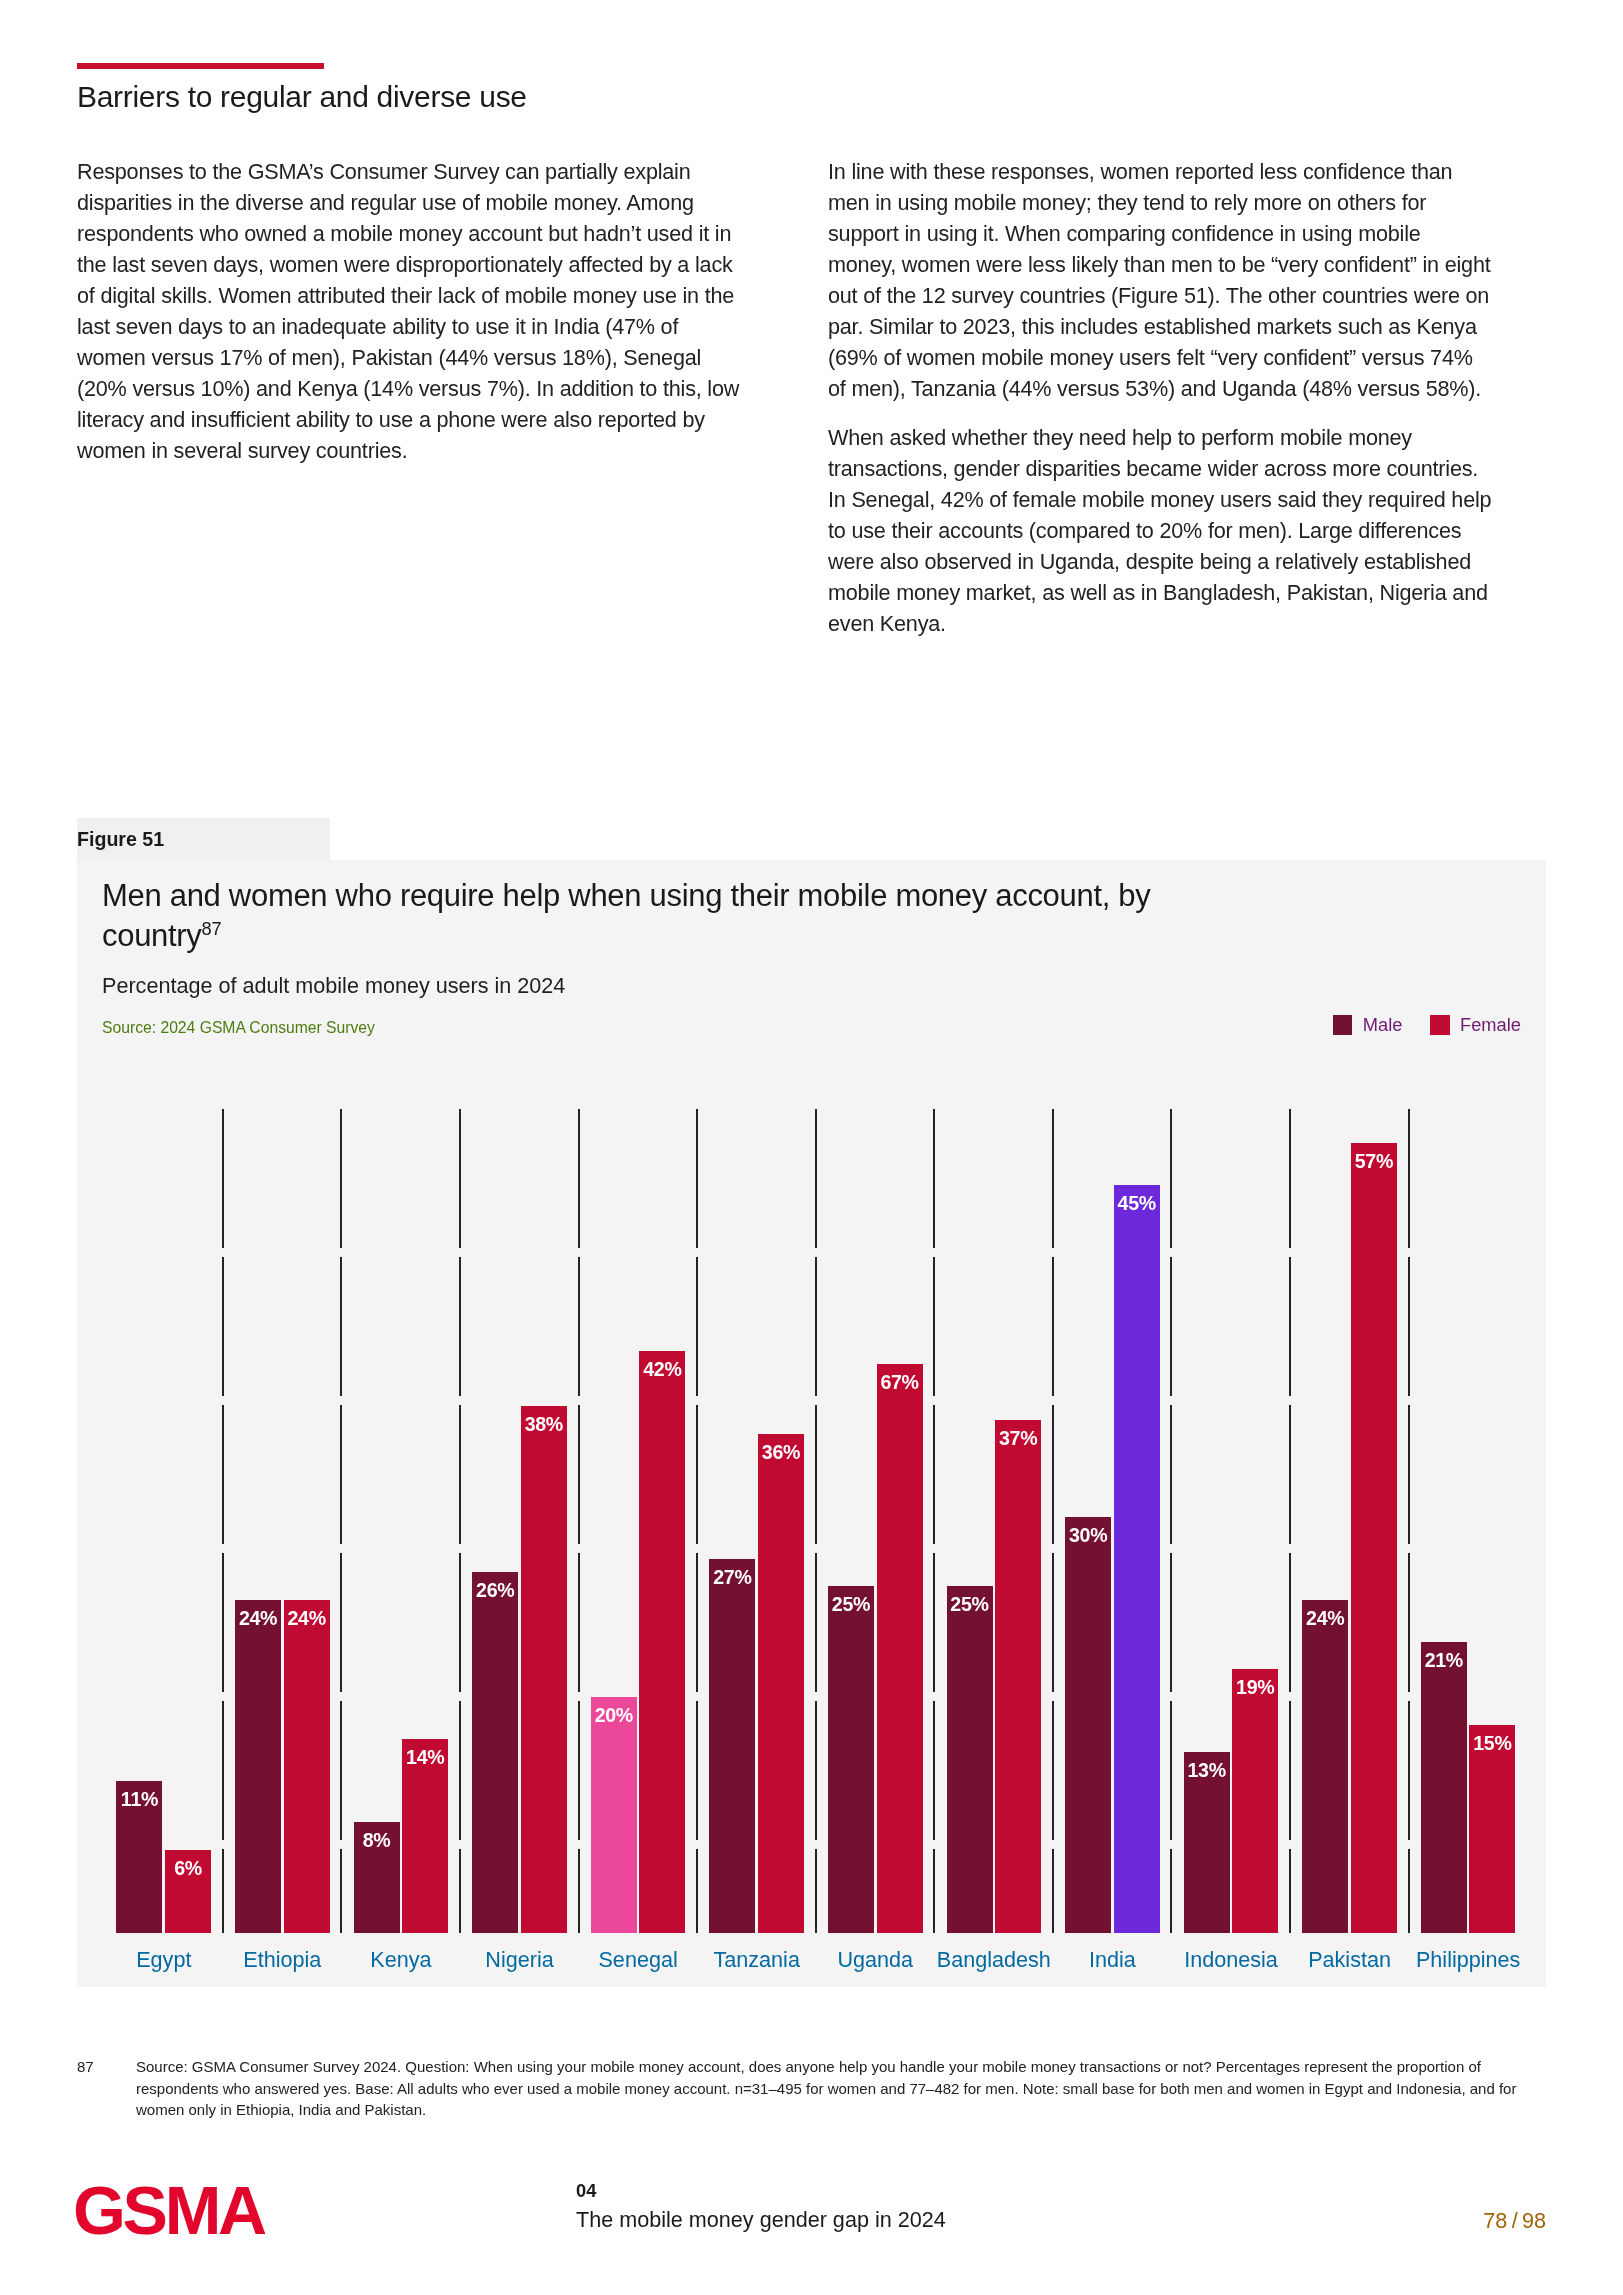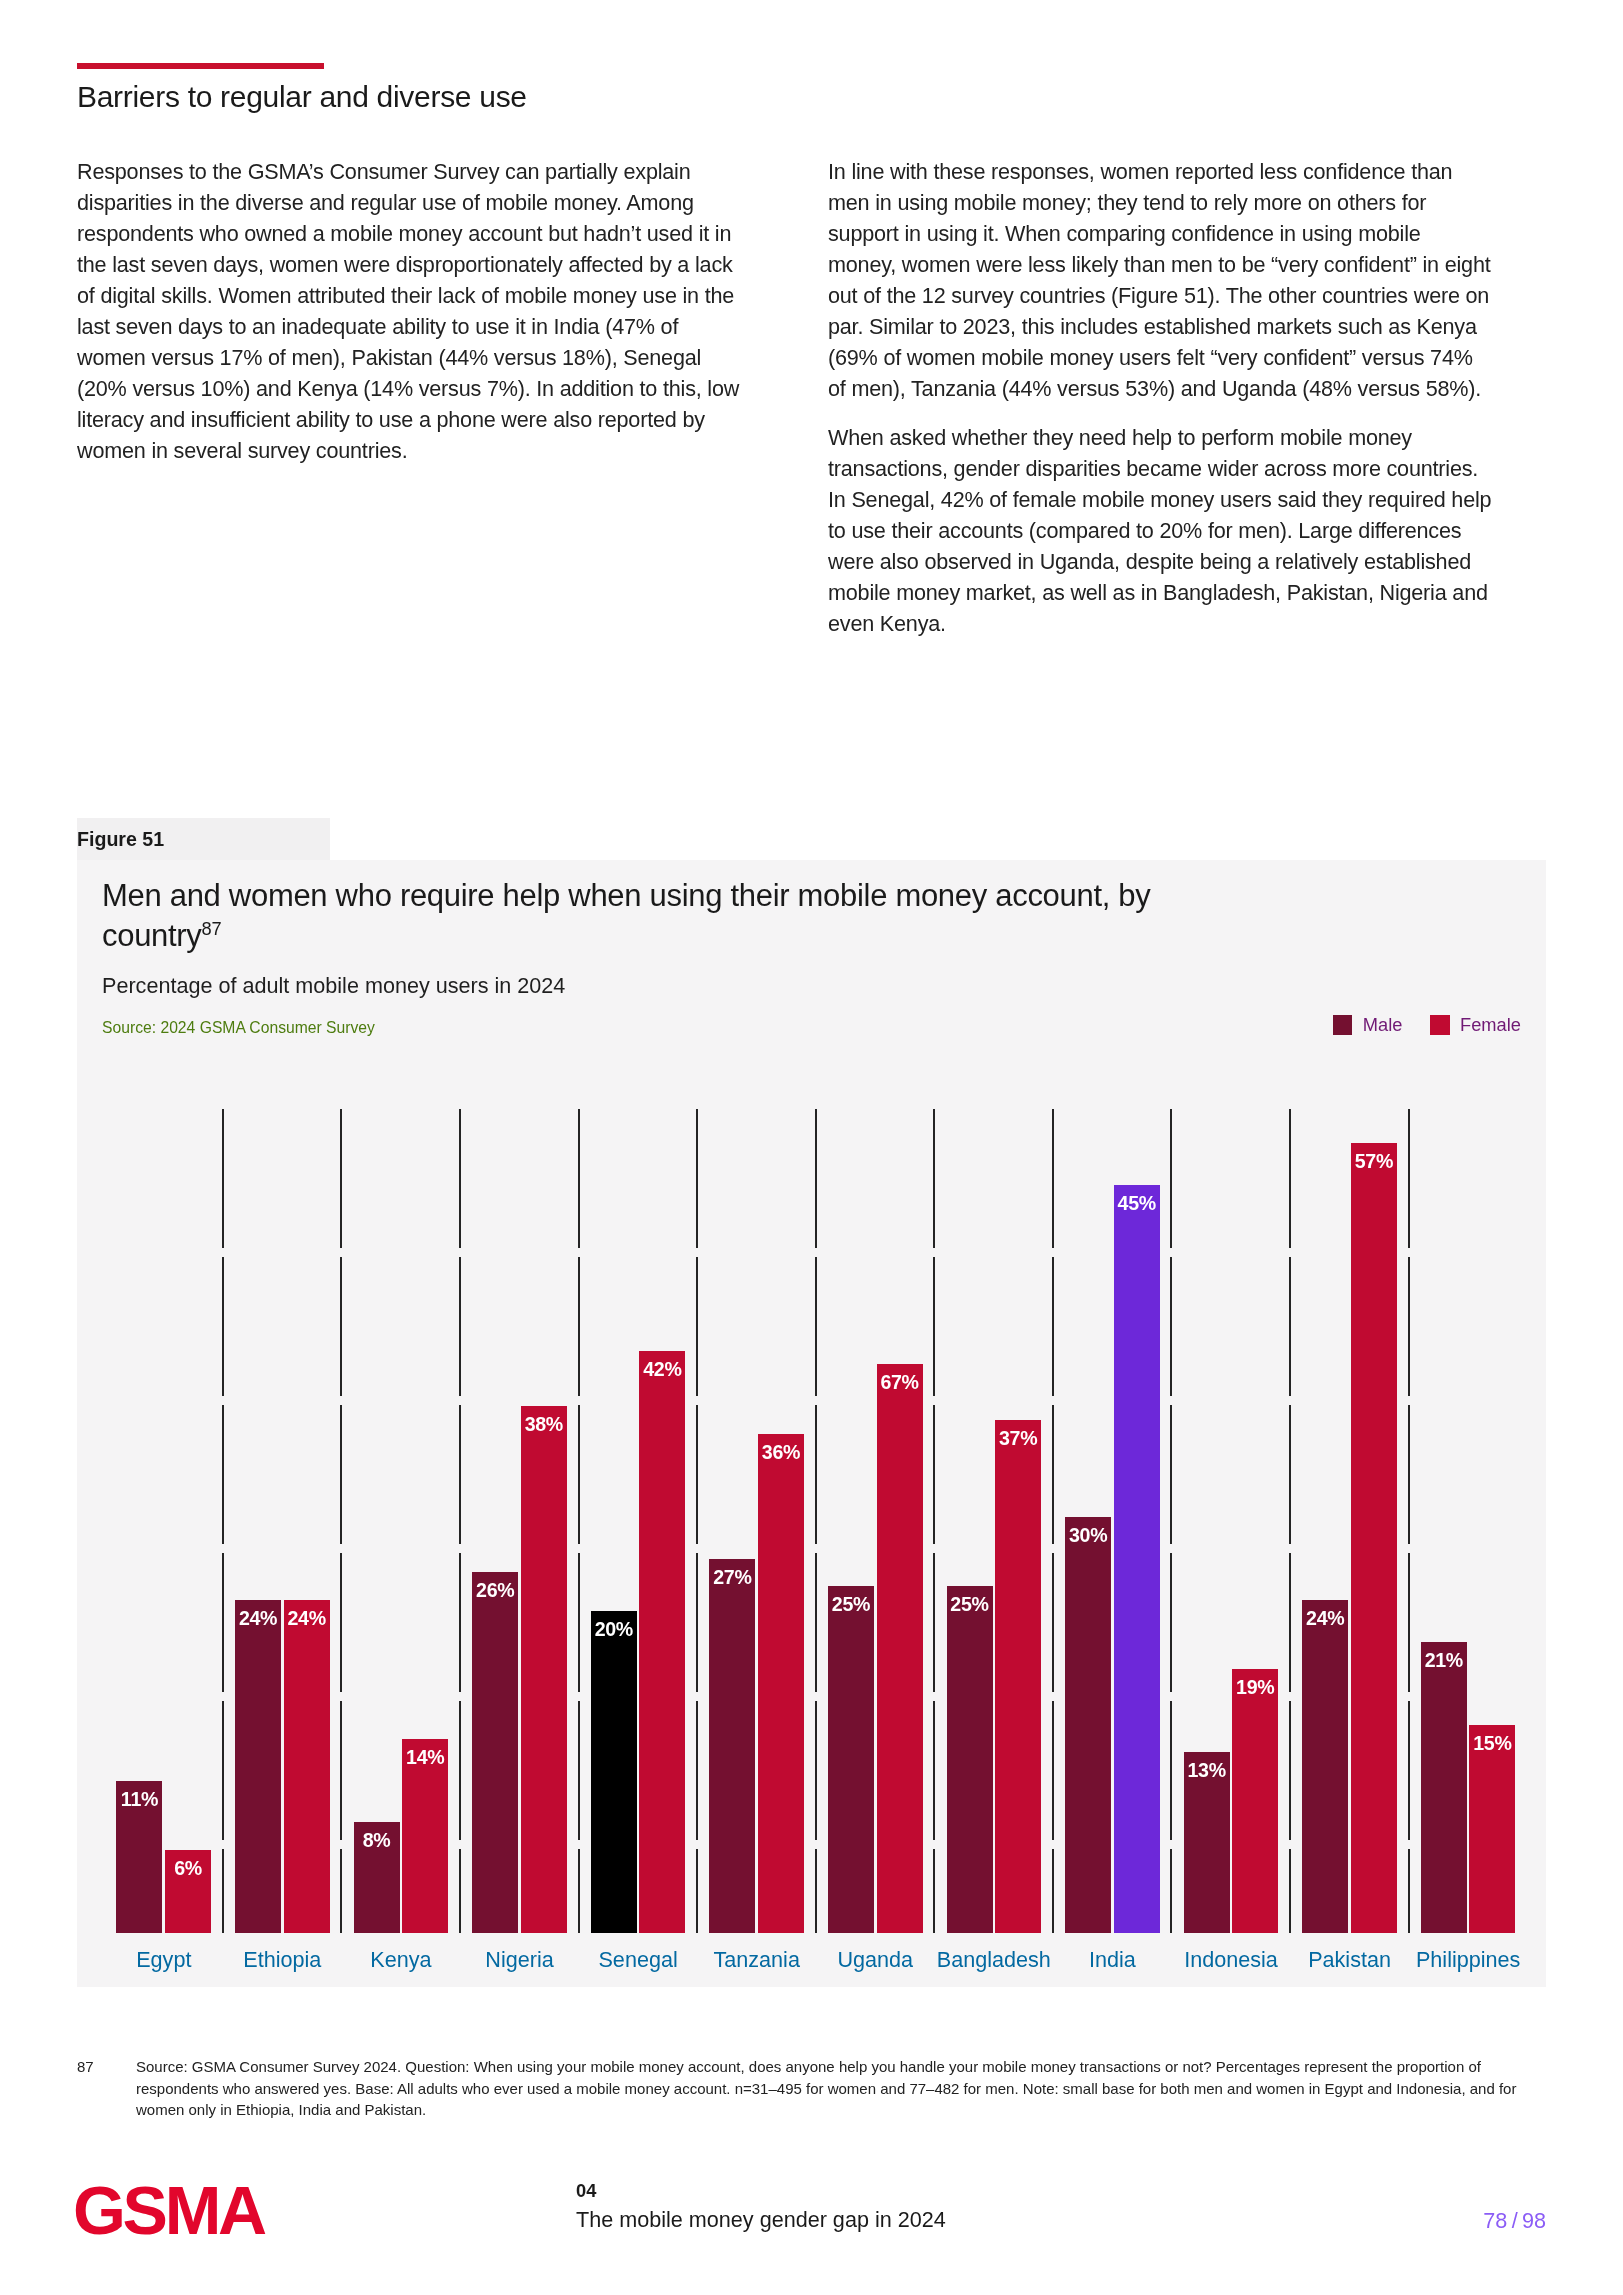--- a/index.html
+++ b/index.html
@@ -75,21 +75,21 @@
   .footer-logo {
     position:absolute; left:73px; top:2171px;
     font-size:68px; font-weight:800; letter-spacing:-3.3px; color:#E2062C;
   }
   .footer-center {
     position:absolute; left:50%; transform:translateX(-50%); top:2180px;
     width:471px; text-align:left;
   }
   .footer-chapter { font-size:18.3px; font-weight:700; }
   .footer-title { font-size:21.6px; margin-top:5.2px; color:#1a1a1a; }
-  .footer-page { position:absolute; right:77px; top:2208px; font-size:21.6px; color:#8b5cf6; }
+  .footer-page { position:absolute; right:77px; top:2208px; font-size:21.6px; color:#a16207; }
 </style>
 </head>
 <body>
 
 <div class="accent-line"></div>
 <h1 class="page-title">Barriers to regular and diverse use</h1>
 
 <div class="body-col col-left">
   <p>Responses to the GSMA’s Consumer Survey can partially explain disparities in the diverse and regular use of mobile money. Among respondents who owned a mobile money account but hadn’t used it in the last seven days, women were disproportionately affected by a lack of digital skills. Women attributed their lack of mobile money use in the last seven days to an inadequate ability to use it in India (47% of women versus 17% of men), Pakistan (44% versus 18%), Senegal (20% versus 10%) and Kenya (14% versus 7%). In addition to this, low literacy and insufficient ability to use a phone were also reported by women in several survey countries.</p>
 </div>
@@ -165,21 +165,21 @@
           </div>
           <div class="bar" style="height: 527px; background: rgb(192, 10, 49);">
             <span class="bar-label">38%</span>
           </div>
         </div>
         <div class="country">Nigeria</div>
       </div>
       <div class="group">
         <div class="sep"></div>
         <div class="bars">
-          <div class="bar" style="height: 322px; background: #000000; margin-top: 44px;">
+          <div class="bar" style="height: 236px; background: #ec4899; margin-top: 44px;">
             <span class="bar-label">20%</span>
           </div>
           <div class="bar" style="height: 582px; background: rgb(192, 10, 49);">
             <span class="bar-label">42%</span>
           </div>
         </div>
         <div class="country">Senegal</div>
       </div>
       <div class="group">
         <div class="sep"></div>

